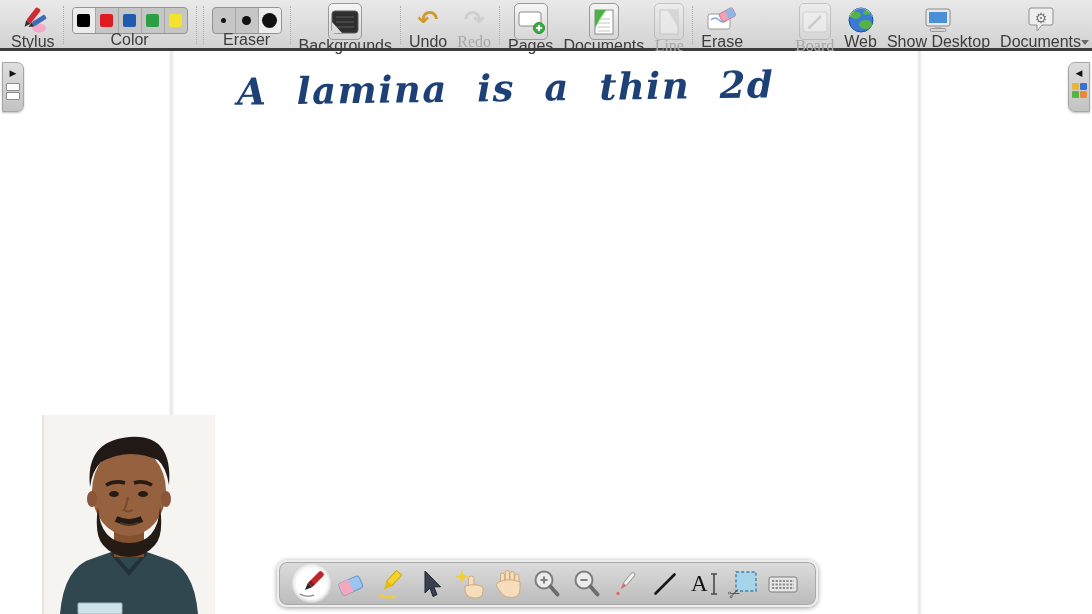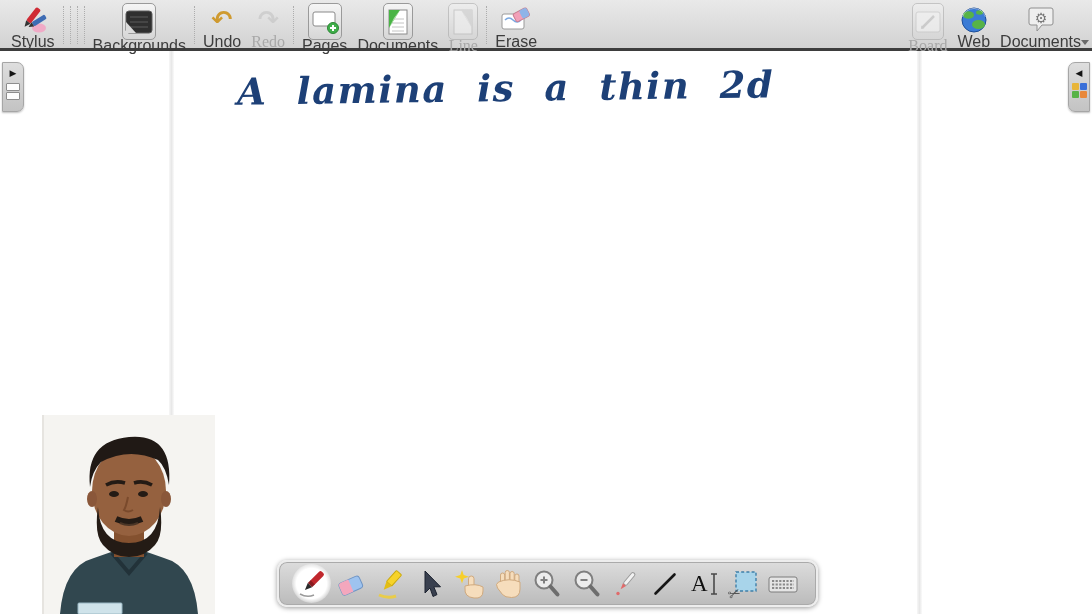--- a/index.html
+++ b/index.html
@@ -97,26 +97,60 @@
           <rect x="18" y="2" width="5" height="15" rx="1.5" fill="#3f6cb4"></rect>
           <polygon points="18,17 23,17 20.5,22" fill="#333"></polygon>
         </g>
       </svg>
     </div>
     <div class="lbl">Stylus</div>
   </div>
 
   <div class="tb-sep"></div>
 
-
-  <div class="tb-sep"></div>
-
-
-  <div class="tb-sep"></div>
-
+  <div class="tbi">
+    <div class="cells">
+      <div class="cell sel">
+          <span class="swatch sw-black"></span>
+        </div>
+      <div class="cell">
+          <span class="swatch sw-red"></span>
+        </div>
+      <div class="cell">
+          <span class="swatch sw-blue"></span>
+        </div>
+      <div class="cell">
+          <span class="swatch sw-green"></span>
+        </div>
+      <div class="cell">
+          <span class="swatch sw-yellow"></span>
+        </div>
+    </div>
+    <div class="lbl">Color</div>
+  </div>
+
+  <div class="tb-sep"></div>
+
+
+  <div class="tb-sep"></div>
+
+  <div class="tbi">
+    <div class="cells">
+      <div class="cell">
+          <span class="edot d1"></span>
+        </div>
+      <div class="cell">
+          <span class="edot d2"></span>
+        </div>
+      <div class="cell sel">
+          <span class="edot d3"></span>
+        </div>
+    </div>
+    <div class="lbl">Eraser</div>
+  </div>
 
   <div class="tb-sep"></div>
 
   <div class="tbi">
     <div class="ico framed">
       <svg width="28" height="24" viewBox="0 0 28 24">
         <rect x="1" y="1" width="26" height="22" rx="3" fill="#2f2f2f" stroke="#5c5c5c"></rect>
         <path d="M5 7 h18 M5 12 h18 M5 17 h18" stroke="#4d4d4d" stroke-width="1.5"></path>
         <polygon points="1,23 11,23 1,12" fill="#dcdcdc"></polygon>
       </svg>
@@ -212,20 +246,31 @@
         <ellipse cx="8.5" cy="9" rx="5.5" ry="3.8" fill="#57b347"></ellipse>
         <ellipse cx="18.5" cy="18.5" rx="6.5" ry="4.5" fill="#57b347"></ellipse>
         <ellipse cx="19.5" cy="6.5" rx="3.5" ry="2.2" fill="#57b347"></ellipse>
         <path d="M2.5 11 a12 12 0 0 1 23 0" stroke="rgba(255,255,255,.45)" fill="none"></path>
       </svg>
     </div>
     <div class="lbl">Web</div>
   </div>
 
 
+  <div class="tbi">
+    <div class="ico">
+      <svg width="30" height="28" viewBox="0 0 30 28">
+        <rect x="3" y="3" width="24" height="17" rx="2" fill="#e8e8e8" stroke="#8a8a8a"></rect>
+        <rect x="6" y="6" width="18" height="11" fill="#4a90d9"></rect>
+        <rect x="12" y="20" width="6" height="2.5" fill="#b5b5b5"></rect>
+        <rect x="7" y="22.5" width="16" height="3" rx="1.5" fill="#d6d6d6" stroke="#999"></rect>
+      </svg>
+    </div>
+    <div class="lbl">Show Desktop</div>
+  </div>
 
   <div class="tbi">
     <div class="ico">
       <svg width="30" height="30" viewBox="0 0 30 30">
         <path d="M5 3 h20 a2 2 0 0 1 2 2 v13 a2 2 0 0 1 -2 2 h-9 l-5 6 v-6 h-6 a2 2 0 0 1 -2 -2 V5 a2 2 0 0 1 2 -2 z" fill="#efefef" stroke="#8f8f8f"></path>
         <text x="15" y="17.5" text-anchor="middle" font-size="14" fill="#787878">⚙</text>
       </svg>
     </div>
     <div class="lbl">Documents</div>
   </div>

